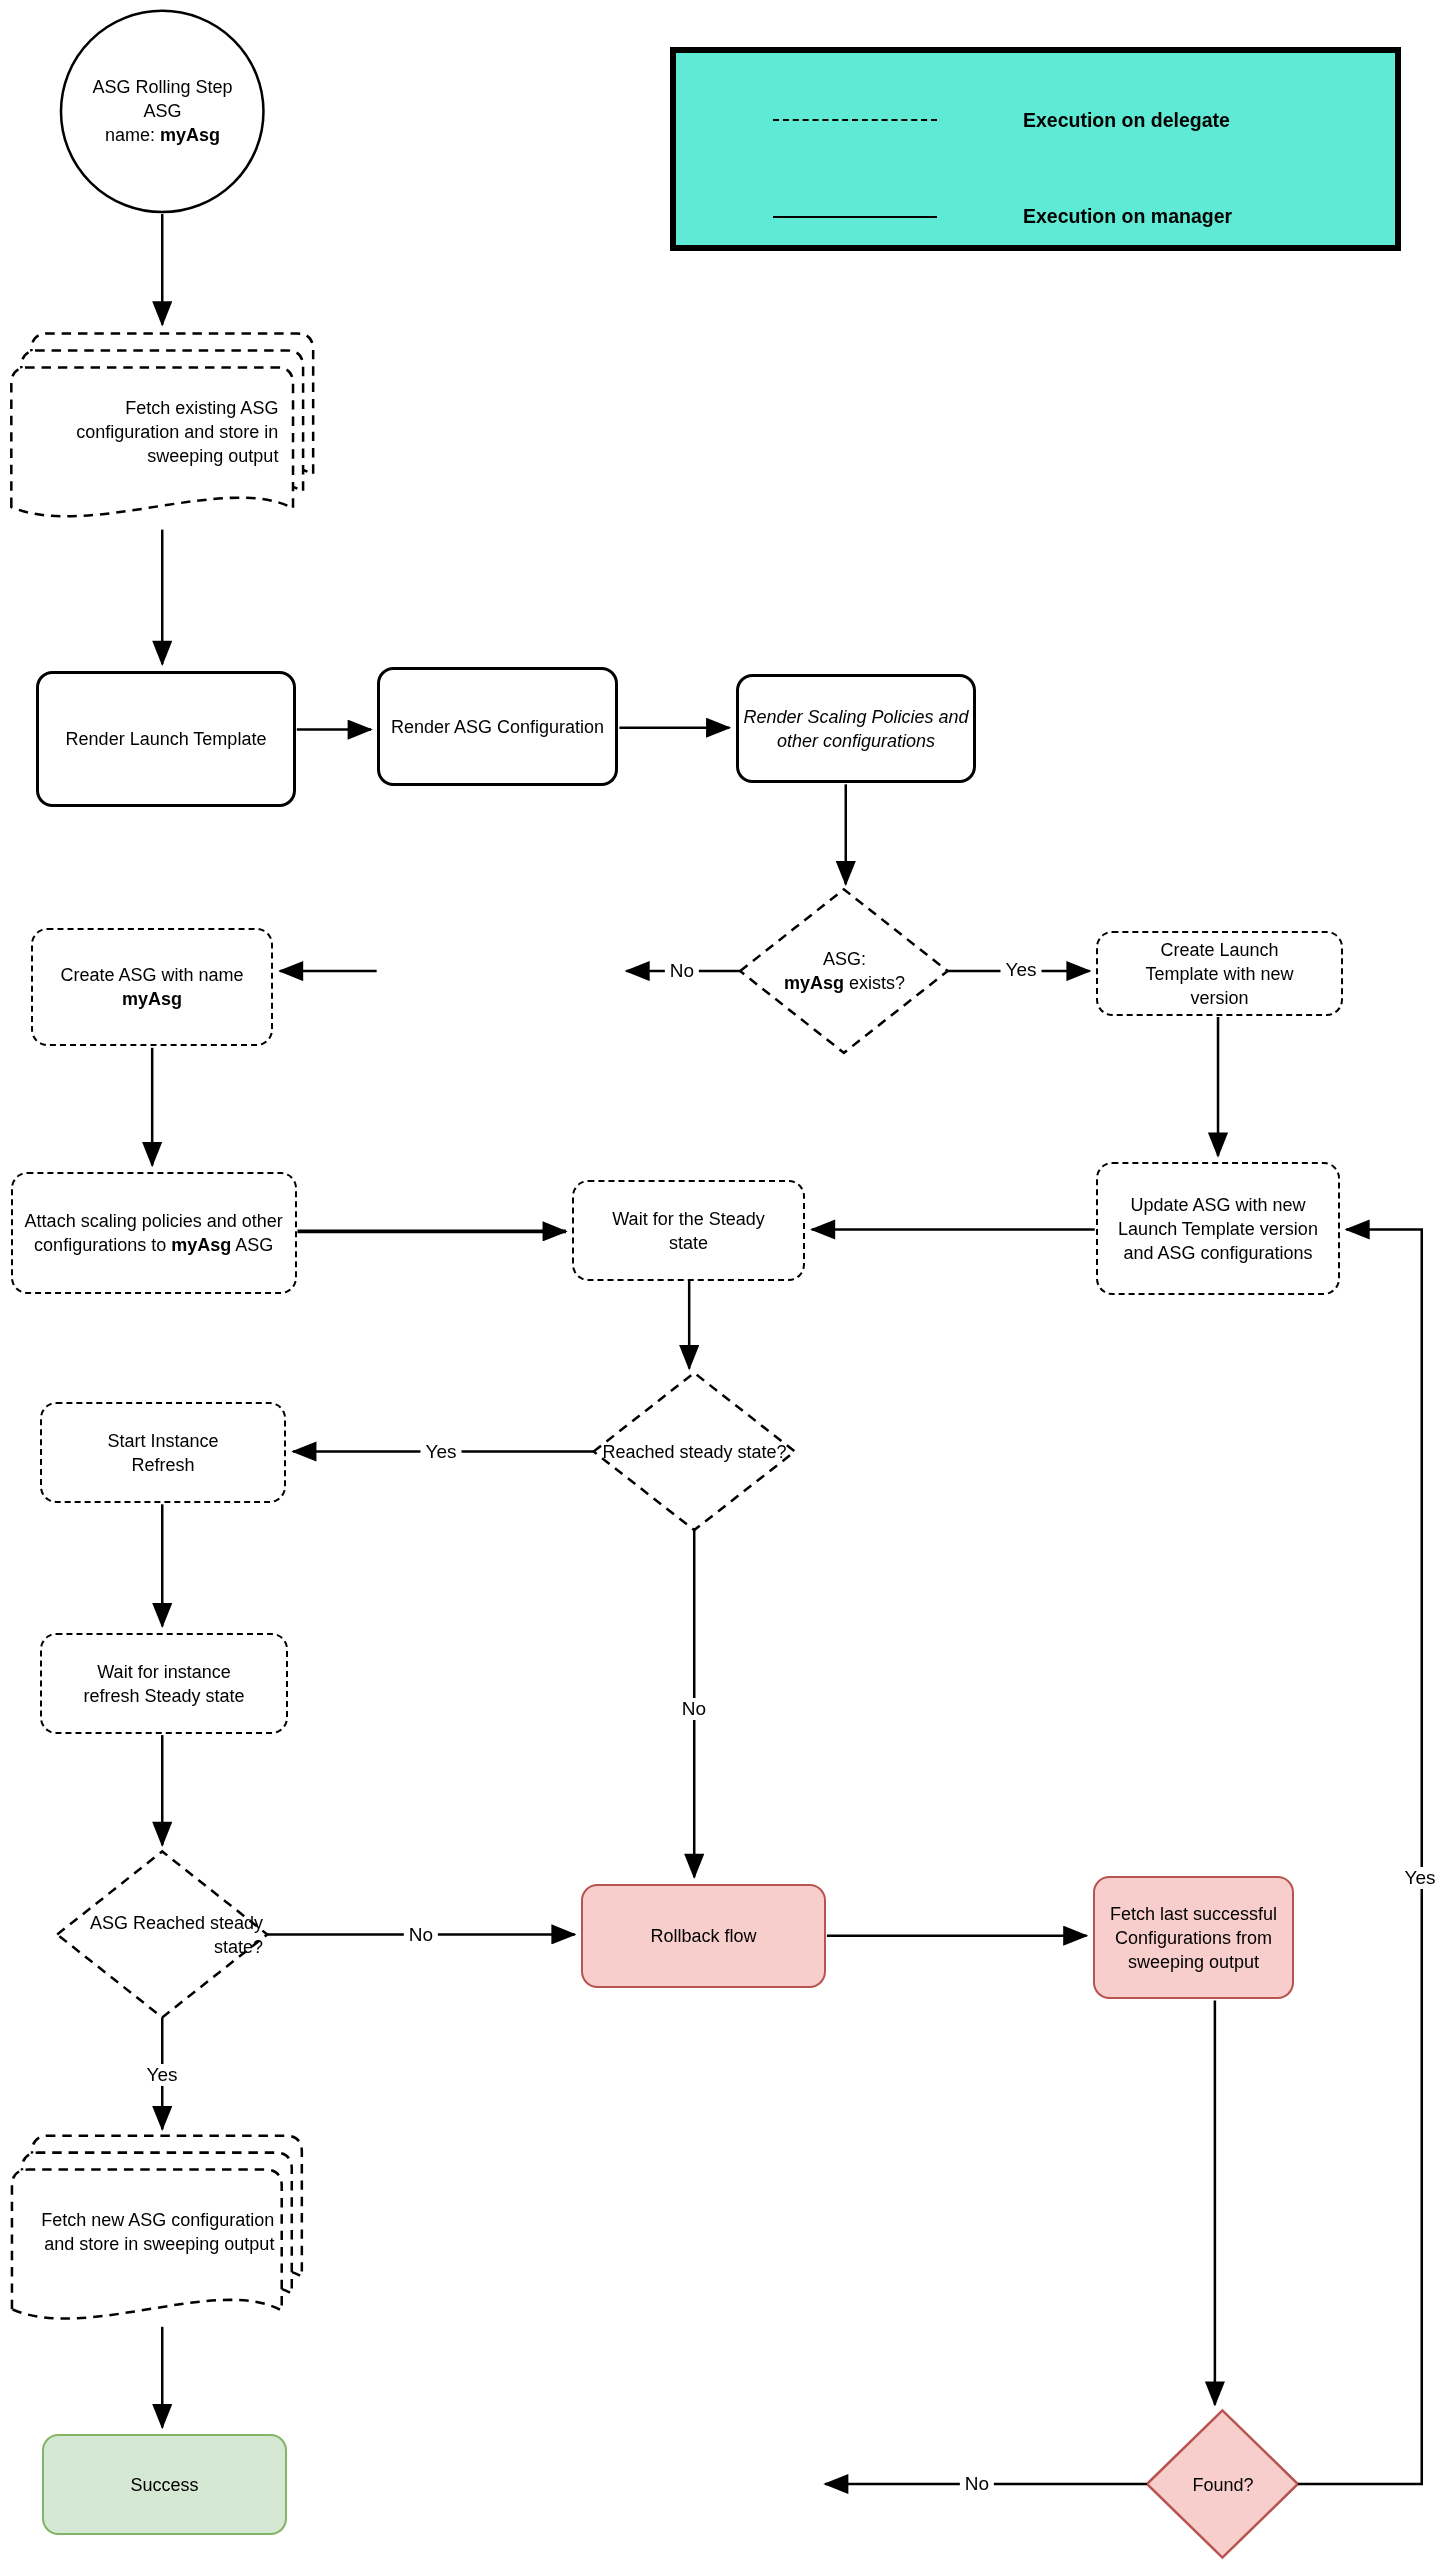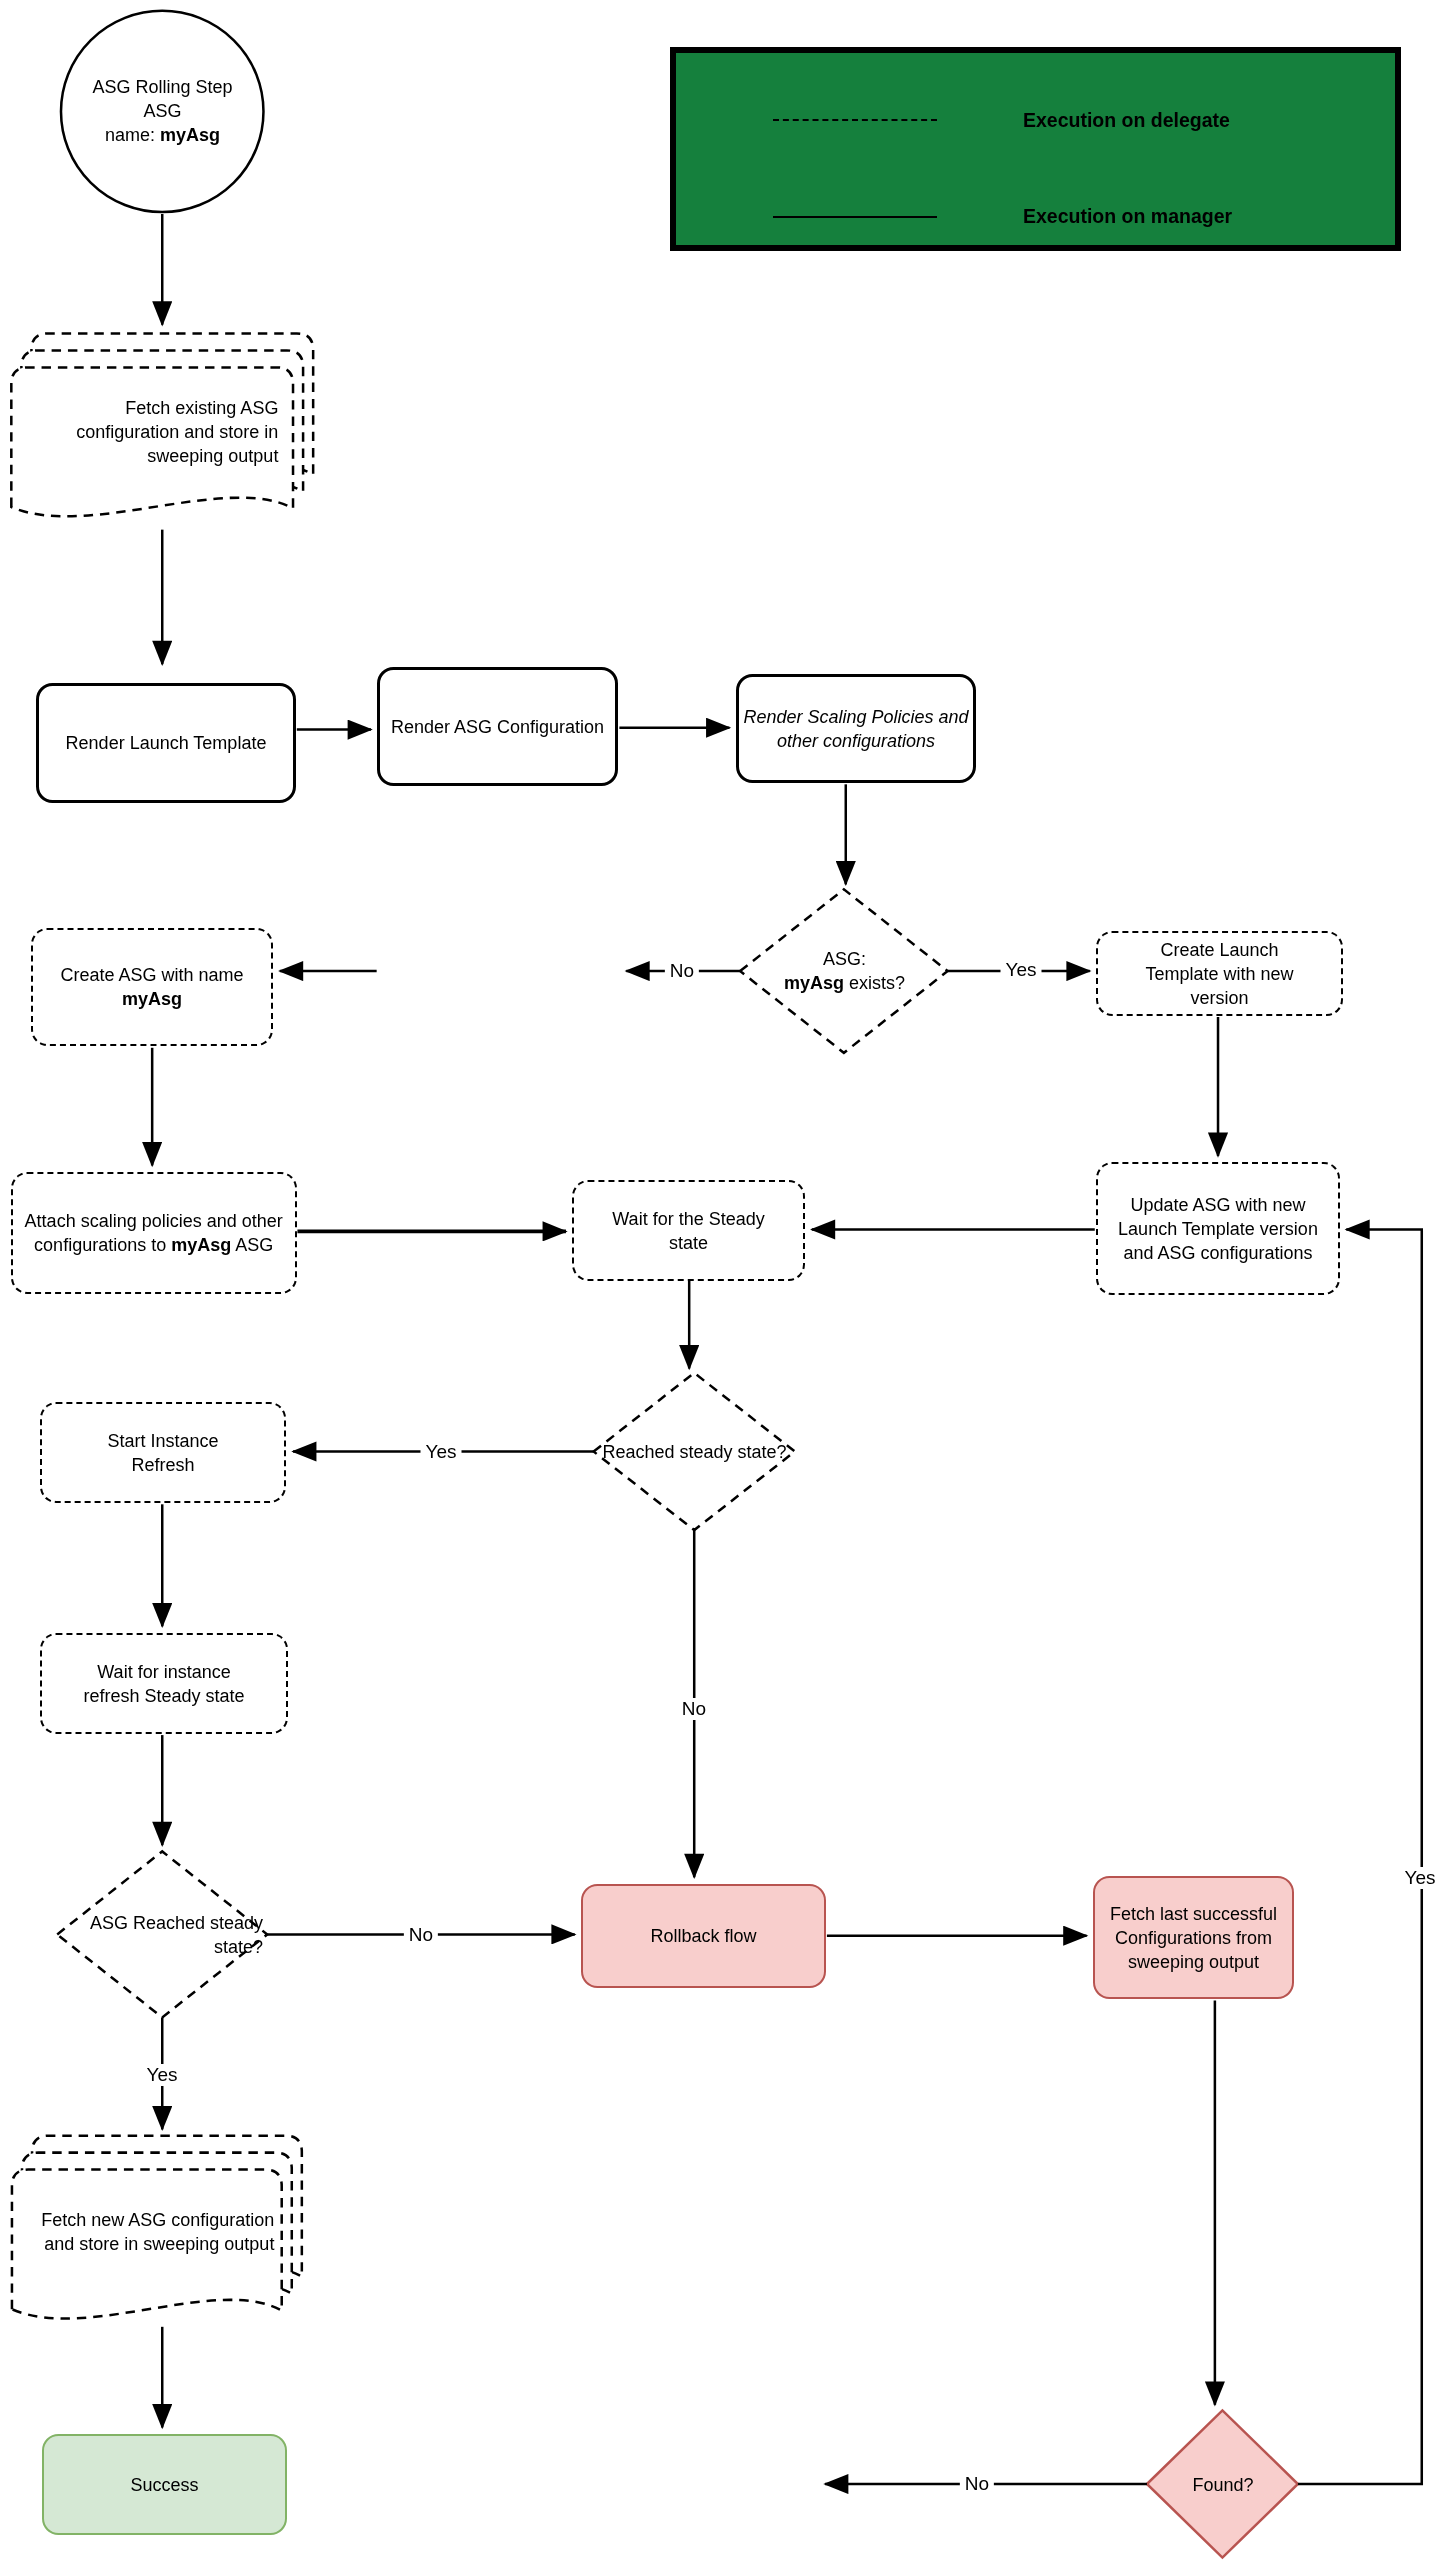--- a/index.html
+++ b/index.html
@@ -50,21 +50,21 @@
     font-size:19px;
     z-index:3;
     white-space:nowrap;
   }
   #legend{
     position:absolute;
     left:670px;top:47px;
     width:731px;height:204px;
     box-sizing:border-box;
     border:6.3px solid #000;
-    background:#15803d;
+    background:#5eead4;
     z-index:2;
     display:flex;
     flex-direction:column;
     justify-content:flex-start;
     padding-top:39px;
     gap:40px;
   }
   .legend-row{
     display:flex;
     align-items:center;
@@ -178,21 +178,21 @@
   </div>
 
   <div class="overlay" style="left:1160px;top:2463px;width:126px;height:43px;">
     <span>Found?</span>
   </div>
 
   <div class="overlay" style="left:26.4px;top:2177px;width:248px;height:110px;">
     <span>Fetch new ASG configuration and store in sweeping output</span>
   </div>
 
-  <div class="node solidbox" style="left:36px;top:671px;width:260px;height:120px;margin-top:12px;">
+  <div class="node solidbox" style="left:36px;top:671px;width:260px;height:136px;">
     <span>Render Launch Template</span>
   </div>
 
   <div class="node solidbox" style="left:377px;top:667px;width:241px;height:119px;">
     <span>Render ASG Configuration</span>
   </div>
 
   <div class="node solidbox" style="left:736px;top:674px;width:240px;height:109px;font-style:italic;">
     <span>Render Scaling Policies and other configurations</span>
   </div>

